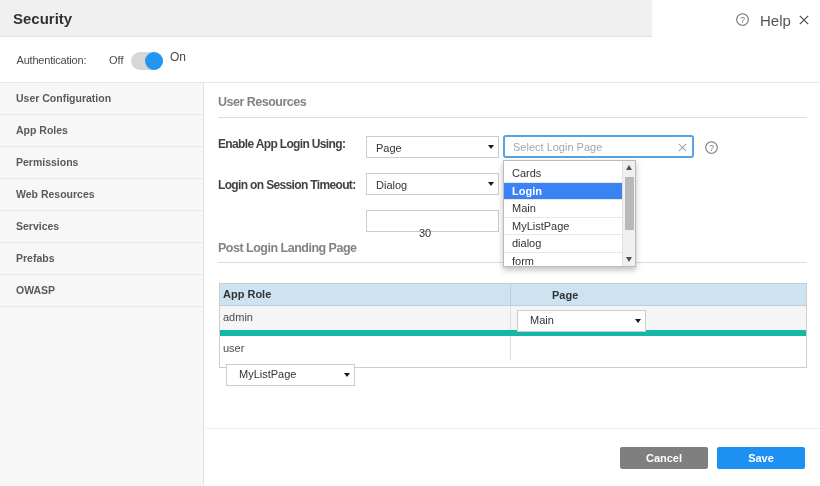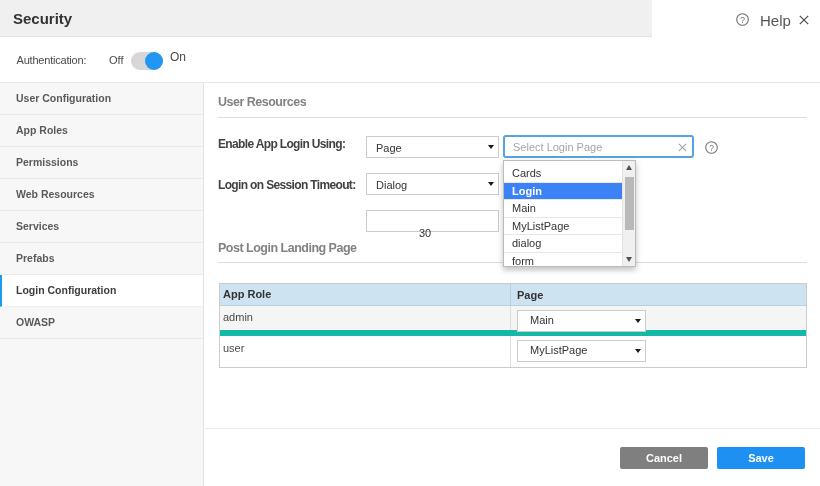--- a/index.html
+++ b/index.html
@@ -53,21 +53,20 @@
     </div>
   <div class="abs" style="left:170px; top:13px; font-size:12px; color:#4a4a4a;">On</div>
 </div>
 <div class="sidebar">
   <div class="sideitem">User Configuration</div>
   <div class="sideitem">App Roles</div>
   <div class="sideitem">Permissions</div>
   <div class="sideitem">Web Resources</div>
   <div class="sideitem">Services</div>
   <div class="sideitem">Prefabs</div>
-  <div class="sideitem active">Login Configuration</div>
   <div class="sideitem">OWASP</div>
 </div>
 <div class="content">
   <div class="heading" style="left:13px; top:11.5px;">User Resources</div>
   <div class="hr" style="left:13px; top:34px; width:589px;"></div>
 
   <div class="flabel" style="left:13px; top:54px;">Enable App Login Using:</div>
   <div class="selbox" style="left:161px; top:53px;">
       <span class="txt">Page</span>
       <span class="arr"></span>
@@ -90,34 +89,34 @@
     </div>
 
   <div class="inpbox" style="left:161px; top:127px; width:133px; height:22px;">
       <span class="abs" style="left:8px; top:16px; color:#333;margin-left:44px;">30</span>
     </div>
 
   <div class="heading" style="left:13px; top:158px;">Post Login Landing Page</div>
   <div class="hr" style="left:13px; top:179px; width:589px;"></div>
 
   <div class="table">
-    <div style="display:flex; height:22px; background:#cde3f1; border-bottom:1px solid #b9cfdd;">
+    <div style="display:flex; height:22px; background:#cde3f1; border-bottom:1px solid #b9cfdd;gap:35px;">
       <div style="width:291px; border-right:1px solid #b9cfdd; font-size:11px; font-weight:bold; color:#333; padding-left:3px; line-height:21px;">App Role</div>
       <div style="flex:1; font-size:11px; font-weight:bold; color:#333; padding-left:6px; line-height:22px;">Page</div>
     </div>
     <div style="display:flex; height:30px; background:#f5f5f5; border-bottom:6px solid #14b8a6;">
       <div style="width:291px; border-right:1px solid #ddd; font-size:11px; color:#4a4a4a; padding-left:3px; line-height:23px;">admin</div>
       <div style="flex:1; position:relative;">
         <div class="selbox" style="left:6px; top:4px; width:129px;">
             <span class="txt" style="left:12px; top:3px;">Main</span>
             <span class="arr"></span>
           </div>
       </div>
     </div>
-    <div style="display:flex; height:31px; background:#fff;">
+    <div style="display:flex; height:31px; background:#fff;flex-direction:column;">
       <div style="width:291px; border-right:1px solid #ddd; font-size:11px; color:#4a4a4a; padding-left:3px; line-height:24px;">user</div>
       <div style="flex:1; position:relative;">
         <div class="selbox" style="left:6px; top:4px; width:129px;">
             <span class="txt" style="left:12px; top:3px;">MyListPage</span>
             <span class="arr"></span>
           </div>
       </div>
     </div>
   </div>
 

